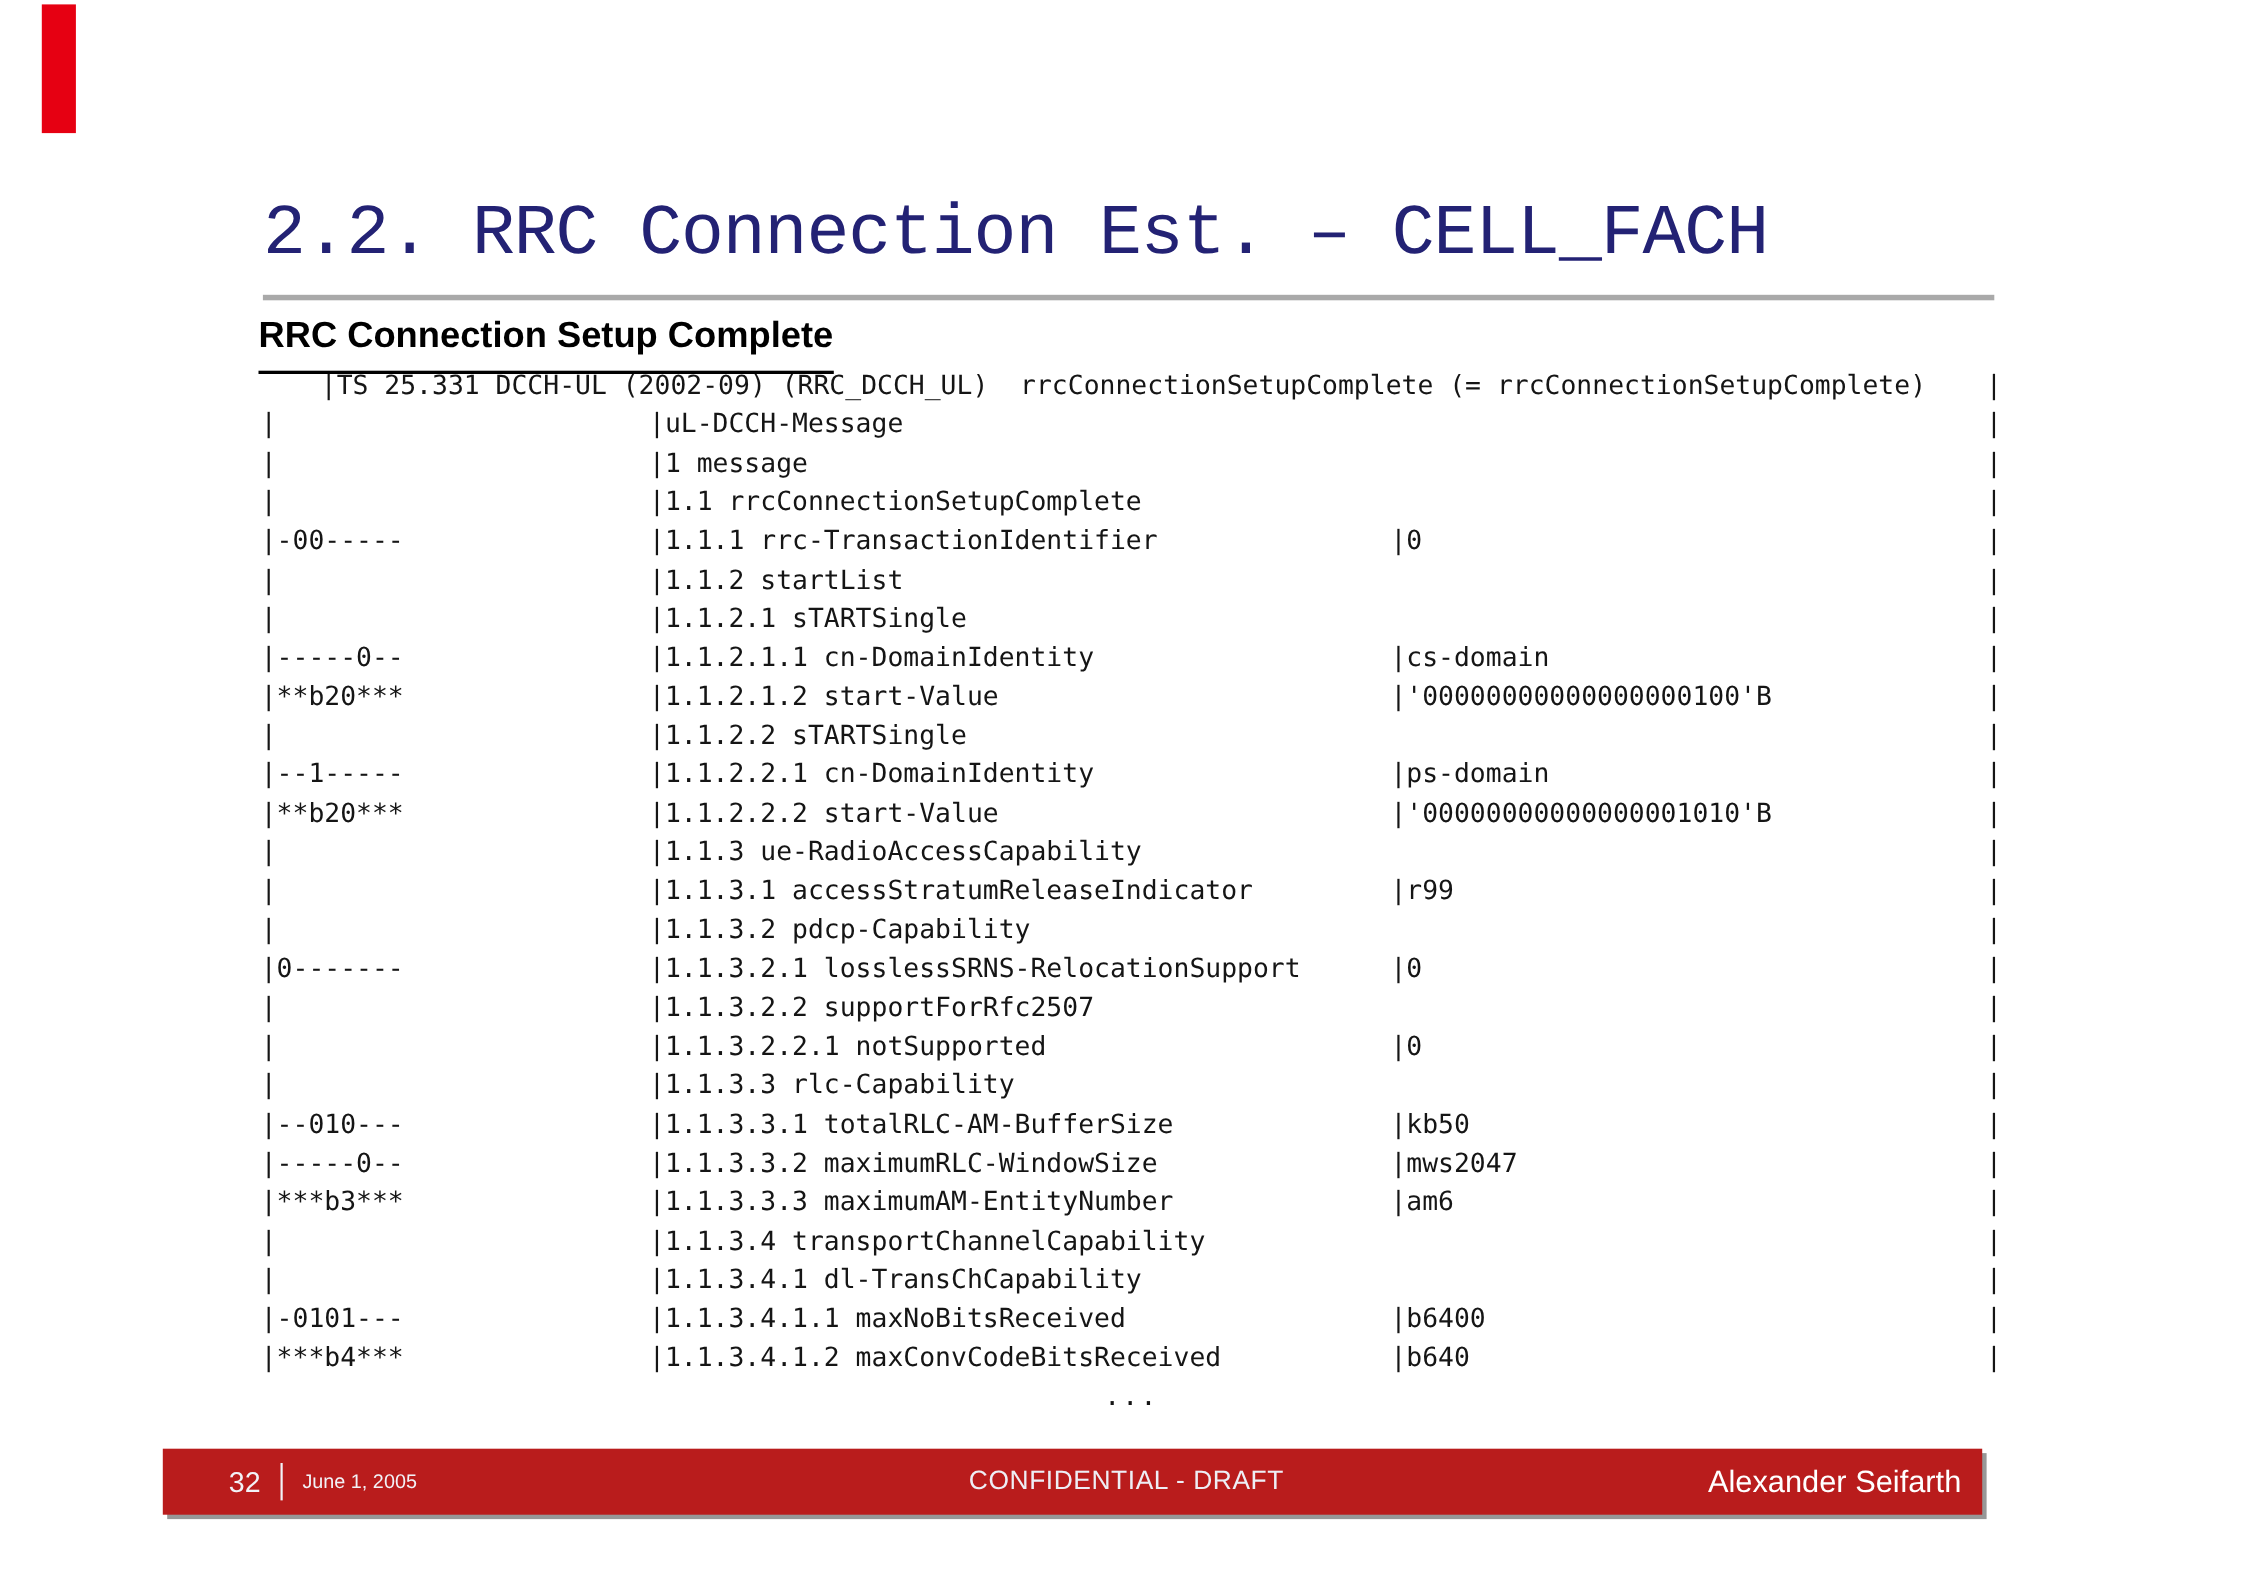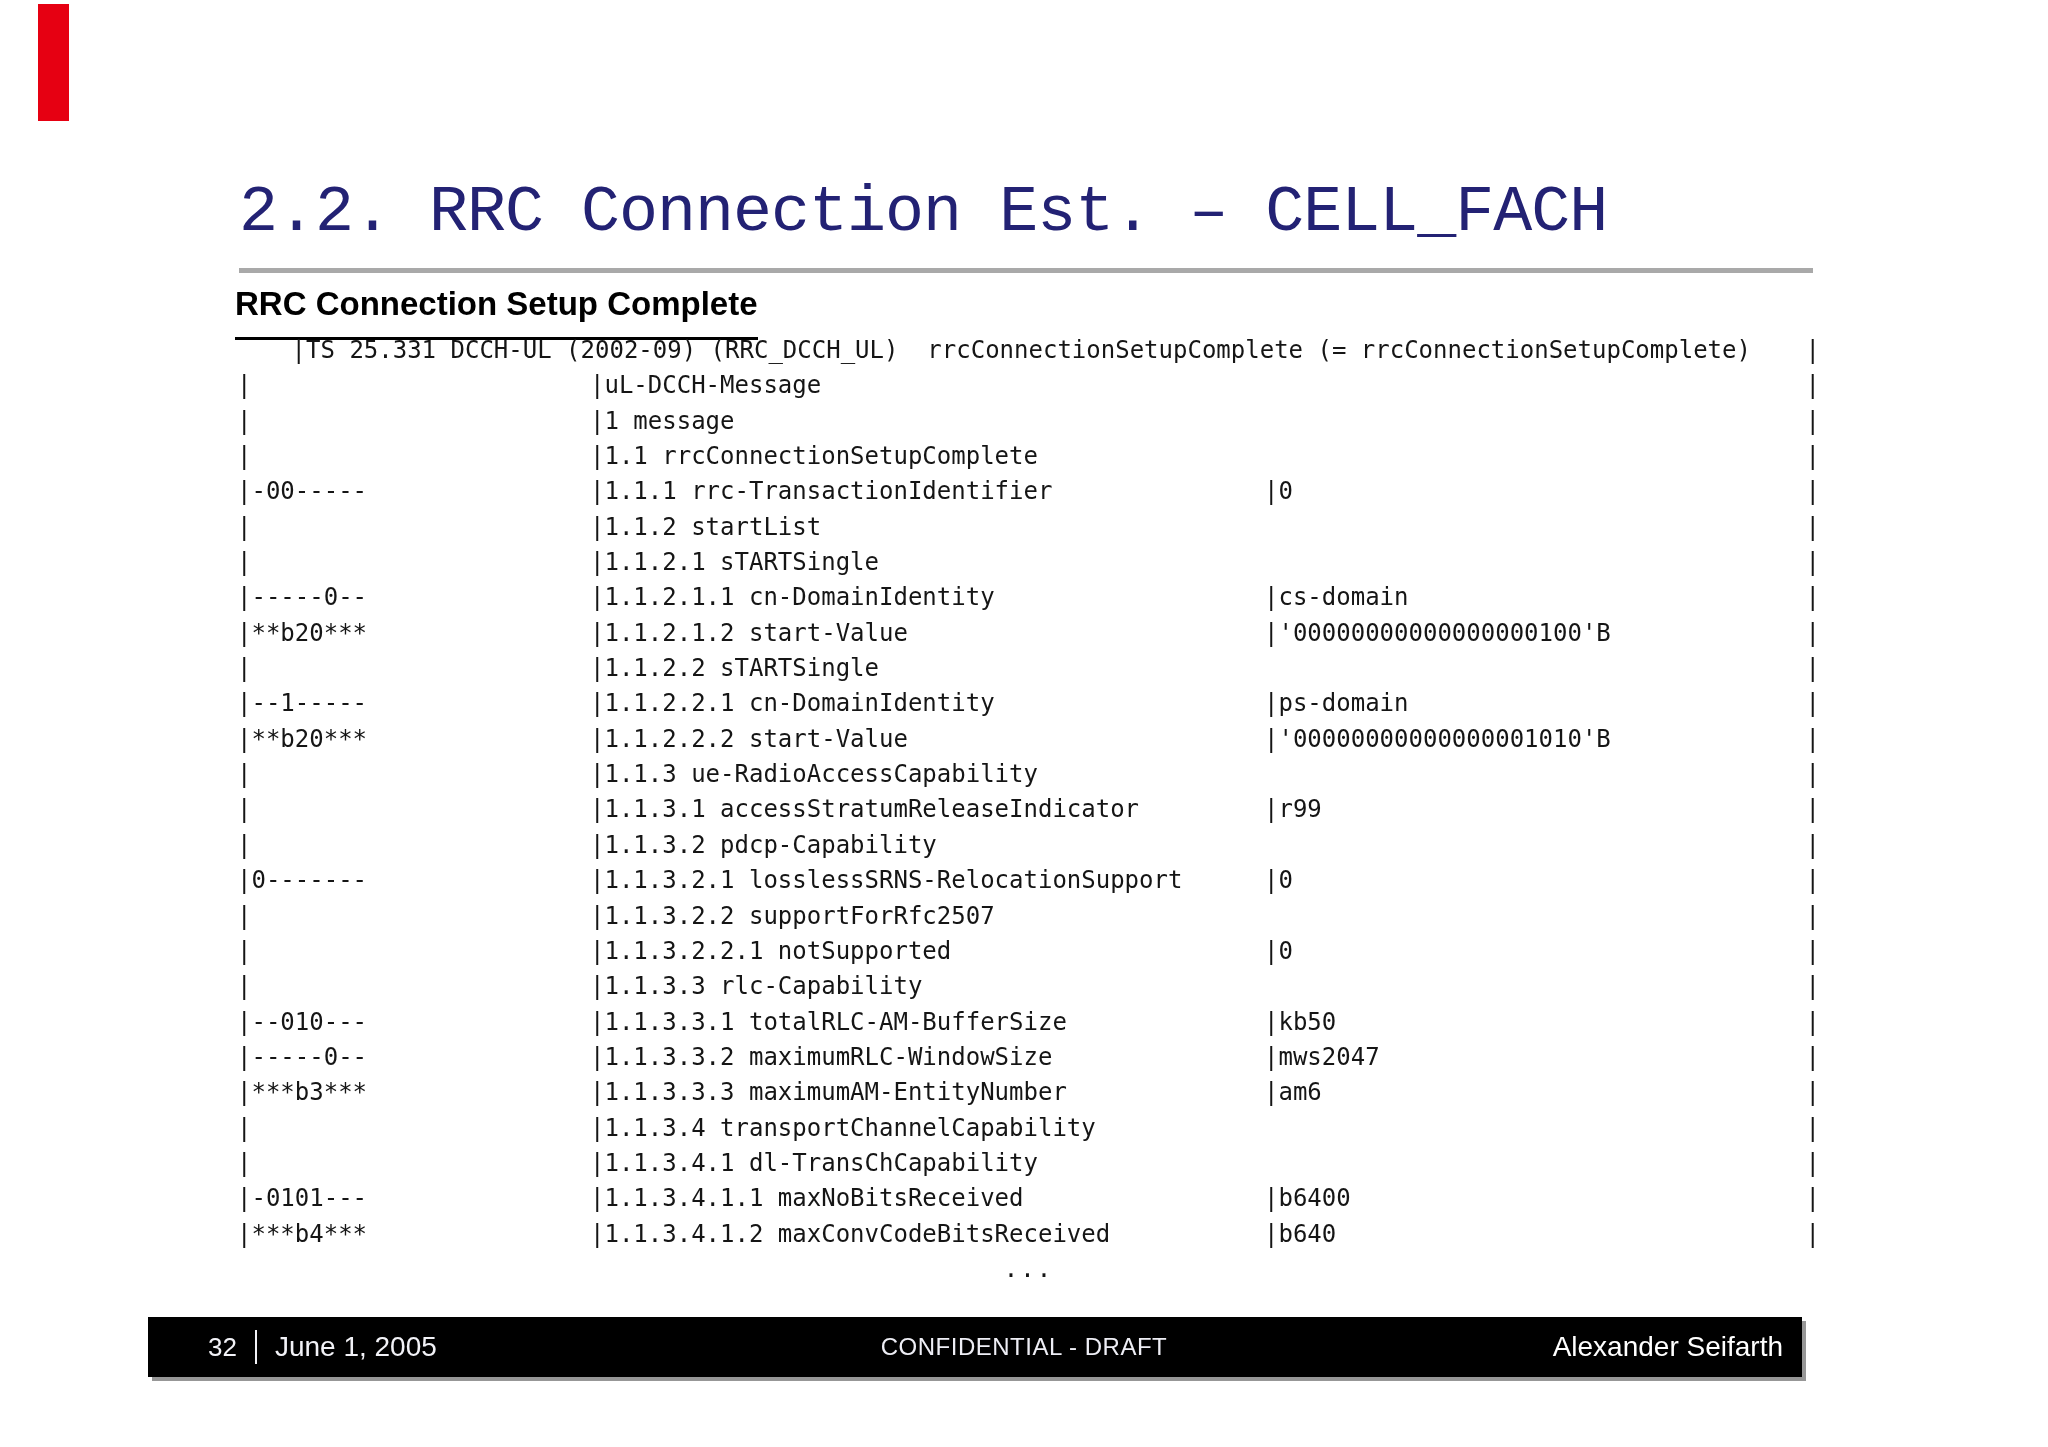--- a/index.html
+++ b/index.html
@@ -33,26 +33,26 @@
   .t-row{display:flex;width:1583px;}
   .t-cell{display:block;overflow:visible;}
   .t-bits{width:353px;flex:0 0 353px;}
   .t-name{width:674px;flex:0 0 674px;}
   .t-val{flex:1 1 auto;}
   .t-full{flex:1 1 auto;text-align:center;}
   .t-rpipe{flex:0 0 auto;}
   .t-ellipsis{letter-spacing:2px;}
   .footer-bar{
     position:absolute;left:148px;top:1317px;width:1654px;height:60px;
-    background:#000000;color:#f2f2f7;display:flex;align-items:center;
+    background:#b91c1c;color:#f2f2f7;display:flex;align-items:center;
     box-shadow:4px 4px 0 rgba(125,125,125,0.8);
   }
   .footer-page{margin-left:60px;font-size:26px;}
   .footer-sep{width:2px;height:34px;background:#f2f2f7;margin:0 18px;}
-  .footer-date{font-size:28px;}
+  .footer-date{font-size:18px;}
   .footer-classification{
     position:absolute;left:876px;transform:translateX(-50%);
     font-size:24px;letter-spacing:0.5px;color:#eeeef5;white-space:nowrap;
   }
   .footer-author{
     margin-left:auto;padding-right:19px;font-size:28px;font-weight:normal;color:#ffffff;white-space:nowrap;
   }
 </style>
 </head>
 <body>

